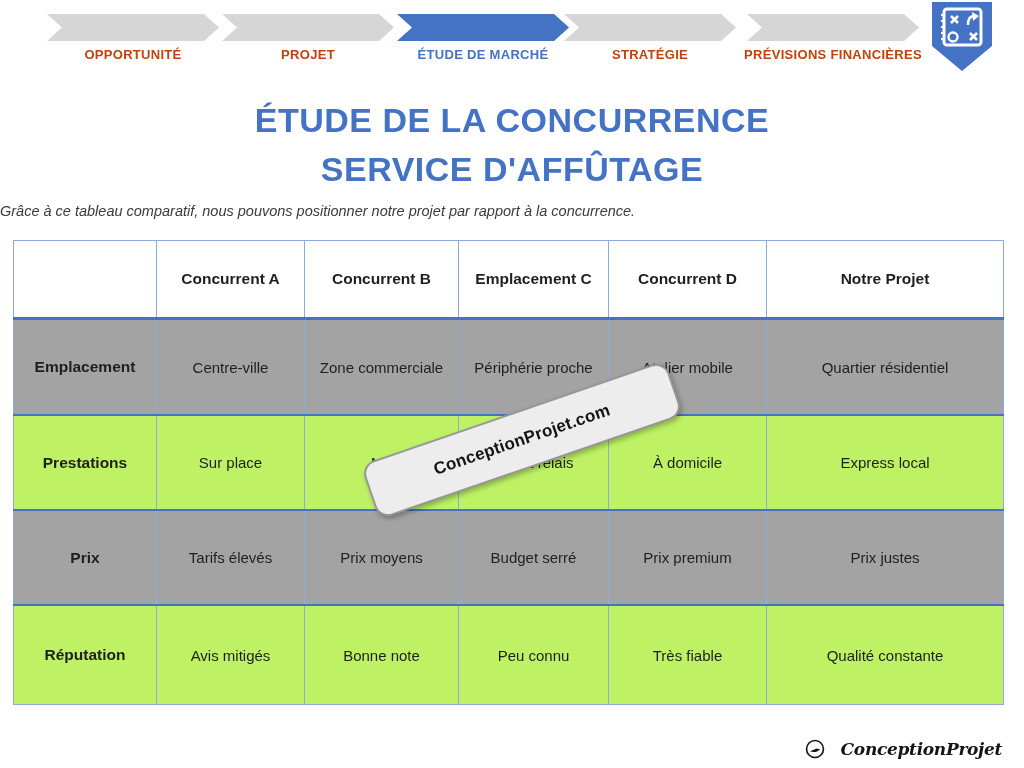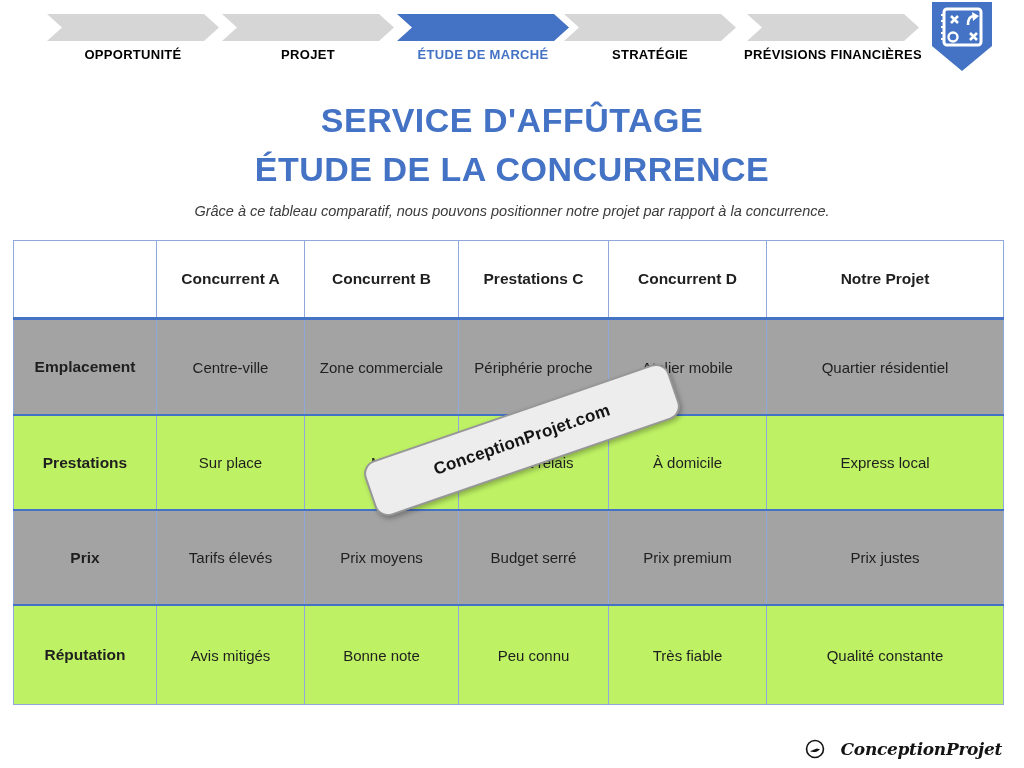--- a/index.html
+++ b/index.html
@@ -12,30 +12,30 @@
   
   .chev{
     position:absolute;top:14px;height:27px;width:172px;
     background:#D6D6D6;
     clip-path:polygon(0 0, calc(100% - 15px) 0, 100% 50%, calc(100% - 15px) 100%, 0 100%, 15px 50%);
   }
   .chev.active{background:#4472C4;}
   .steplabel{
     position:absolute;top:45px;height:18px;width:172px;
     display:flex;align-items:center;justify-content:center;
-    font-weight:bold;font-size:13px;letter-spacing:.3px;color:#000000;white-space:nowrap;
+    font-weight:bold;font-size:13px;letter-spacing:.3px;color:#c2410c;white-space:nowrap;
   }
   .steplabel.active{color:#4472C4;}
   .s0{left:47px;} .s1{left:222px;} .s2{left:397px;} .s3{left:564px;text-align:right;} .s4{left:747px;}
   .bookmark{position:absolute;left:932px;top:2px;width:60px;height:70px;}
   
   .titlewrap{position:absolute;left:0;right:0;top:96px;text-align:center;}
   .titleline{font-size:34px;line-height:49px;font-weight:bold;color:#4472C4;letter-spacing:.5px;}
   .subtitle{
-    position:absolute;left:0;right:0;top:203px;text-align:center;
+    position:absolute;left:0;right:0;top:203px;text-align:left;
     font-size:14.5px;font-style:italic;color:#3b3b3b;
   }
   
   table.cmp{
     position:absolute;left:13px;top:240px;width:990px;
     border-collapse:collapse;table-layout:fixed;
   }
   table.cmp th, table.cmp td{
     border:1.4px solid #8FA9DC;
     text-align:center;vertical-align:middle;
@@ -99,40 +99,40 @@
     <path d="M9 13 h3 M9 19 h3 M9 25 h3 M9 31 h3 M9 37 h3" stroke="#ffffff" stroke-width="2"></path>
     <path d="M19 14 l7 7 M26 14 l-7 7" stroke="#ffffff" stroke-width="2.6"></path>
     <path d="M36 23 q0 -9 6 -9" fill="none" stroke="#ffffff" stroke-width="2.6"></path>
     <polygon points="40,10 47,14 41,19" fill="#ffffff"></polygon>
     <circle cx="21" cy="35" r="4.5" fill="none" stroke="#ffffff" stroke-width="2.4"></circle>
     <path d="M38 31 l7 7 M45 31 l-7 7" stroke="#ffffff" stroke-width="2.6"></path>
   </svg>
 </div>
 
 <div class="titlewrap">
+  <div class="titleline">ÉTUDE DE LA CONCURRENCE</div>
   <div class="titleline">SERVICE D'AFFÛTAGE</div>
-  <div class="titleline">ÉTUDE DE LA CONCURRENCE</div>
 </div>
 <div class="subtitle">Grâce à ce tableau comparatif, nous pouvons positionner notre projet par rapport à la concurrence.</div>
 
 <table class="cmp">
   <colgroup>
     <col style="width:143px">
       <col style="width:148px">
       <col style="width:154px">
     <col style="width:150px">
       <col style="width:158px">
       <col style="width:237px">
   </colgroup>
   <thead>
     <tr>
       <th></th>
       <th>Concurrent A</th>
       <th>Concurrent B</th>
-      <th>Prestations C</th>
+      <th>Emplacement C</th>
       <th>Concurrent D</th>
       <th>Notre Projet</th>
     </tr>
   </thead>
   <tbody>
     <tr class="r0 shaded">
       <th>Emplacement</th>
       <td>Centre-ville</td>
       <td>Zone commerciale</td>
       <td>Périphérie proche</td>

